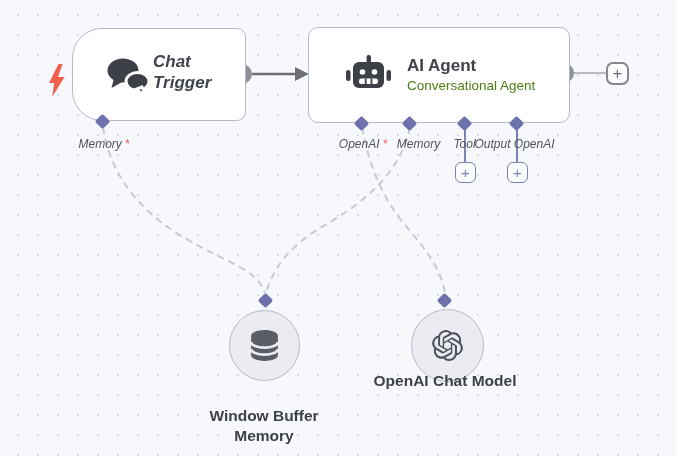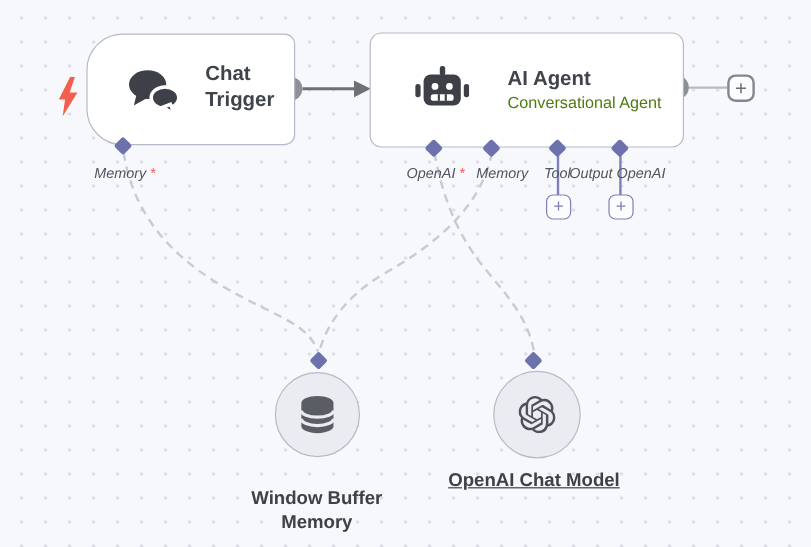--- a/index.html
+++ b/index.html
@@ -15,22 +15,22 @@
   }
   .wires { position:absolute; left:0; top:0; z-index:1; }
   .node {
     position:absolute; background:#ffffff;
     border:1.6px solid #b6b9c7; box-sizing:border-box;
     z-index:2; display:flex; align-items:center;
   }
   .node-chat { left:72px; top:28px; width:174px; height:93px; border-radius:30px 9px 9px 30px; }
   .node-agent { left:308px; top:27px; width:262px; height:96px; border-radius:10px; }
   .node-title { font-size:17px; font-weight:bold; color:#3f434a; line-height:21px; }
-  .chat-title { position:absolute; left:98px; top:22px; width:72px; }
-  .agent-head { position:absolute; left:37px; top:27px; display:flex; gap:32px; align-items:flex-start; }
+  .chat-title { position:absolute; left:80px; top:22px; width:72px;font-style:italic; }
+  .agent-head { position:absolute; left:37px; top:27px; display:flex; gap:16px; align-items:flex-start; }
   .agent-sub { font-size:13.5px; color:#4d7c0f; margin-top:2px; white-space:nowrap; }
   .icon-chat { position:absolute; left:32px; top:28px; }
   .circle-node {
     position:absolute; border-radius:50%;
     background:#ebecf2; border:1.6px solid #b6bac8; box-sizing:border-box;
     z-index:2; display:flex; align-items:center; justify-content:center;
   }
   .wbm { left:229px; top:310px; width:71px; height:71px; }
   .oai { left:411px; top:309px; width:73px; height:73px; }
   .circle-label {
@@ -134,21 +134,21 @@
       <path d="M4,12.6 c0,3 5.8,5.5 13,5.5 s13,-2.5 13,-5.5 M4,19.4 c0,3 5.8,5.5 13,5.5 s13,-2.5 13,-5.5" fill="none" stroke="#ebecf2" stroke-width="2.6"></path>
     </svg>
   </div>
   <div class="circle-label" style="left:189px; top:406px;">Window Buffer Memory</div>
 
   <div class="circle-node oai">
     <svg width="31" height="31" viewBox="0 0 24 24">
       <path fill="#4e525c" d="M22.2819 9.8211a5.9847 5.9847 0 0 0-.5157-4.9108 6.0462 6.0462 0 0 0-6.5098-2.9A6.0651 6.0651 0 0 0 4.9807 4.1818a5.9847 5.9847 0 0 0-3.9977 2.9 6.0462 6.0462 0 0 0 .7427 7.0966 5.98 5.98 0 0 0 .511 4.9107 6.051 6.051 0 0 0 6.5146 2.9001A5.9847 5.9847 0 0 0 13.2599 24a6.0557 6.0557 0 0 0 5.7718-4.2058 5.9894 5.9894 0 0 0 3.9977-2.9001 6.0557 6.0557 0 0 0-.7475-7.073zM13.2599 22.4311a4.4755 4.4755 0 0 1-2.8764-1.0408l.1419-.0804 4.7783-2.7582a.7948.7948 0 0 0 .3927-.6813v-6.7369l2.02 1.1686a.071.071 0 0 1 .038.0615v5.5826a4.504 4.504 0 0 1-4.4945 4.4849zm-9.6607-4.1254a4.4708 4.4708 0 0 1-.5346-3.0137l.142.0852 4.783 2.7582a.7712.7712 0 0 0 .7806 0l5.8428-3.3685v2.3324a.0804.0804 0 0 1-.0332.0615L9.74 19.9502a4.4992 4.4992 0 0 1-6.1408-1.6464zM2.3408 7.8956a4.485 4.485 0 0 1 2.3655-1.9728V11.6a.7664.7664 0 0 0 .3879.6765l5.8144 3.3543-2.0201 1.1685a.0757.0757 0 0 1-.071 0l-4.8303-2.7865A4.504 4.504 0 0 1 2.3408 7.8956zm16.5963 3.8558L13.1038 8.364 15.1192 7.2a.0757.0757 0 0 1 .071 0l4.8303 2.7913a4.4944 4.4944 0 0 1-.6765 8.1042v-5.6772a.79.79 0 0 0-.407-.667zm2.0107-3.0231l-.142-.0852-4.7735-2.7818a.7759.7759 0 0 0-.7854 0L9.409 9.2297V6.8974a.0662.0662 0 0 1 .0284-.0615l4.8303-2.7866a4.4992 4.4992 0 0 1 6.6802 4.66zM8.3065 12.863l-2.02-1.1638a.0804.0804 0 0 1-.038-.0567V6.0742a4.4992 4.4992 0 0 1 7.3757-3.4537l-.142.0805L8.704 5.459a.7948.7948 0 0 0-.3927.6813zm1.0976-2.3654l2.602-1.4998 2.6069 1.4998v2.9994l-2.5974 1.4997-2.6067-1.4997Z"></path>
     </svg>
   </div>
-  <div class="circle-label" style="left:370px; top:391px;text-decoration:underline;">OpenAI Chat Model</div>
+  <div class="circle-label" style="left:370px; top:371px;">OpenAI Chat Model</div>
 
   <div class="diamond" style="left:97px;  top:116px;"></div>
   <div class="diamond" style="left:356px; top:118px;"></div>
   <div class="diamond" style="left:404px; top:118px;"></div>
   <div class="diamond" style="left:459px; top:118px;"></div>
   <div class="diamond" style="left:511px; top:118px;"></div>
   <div class="diamond" style="left:260px; top:295px;"></div>
   <div class="diamond" style="left:439px; top:295px;"></div>
 
   <div class="port-label" style="left:104px;">

